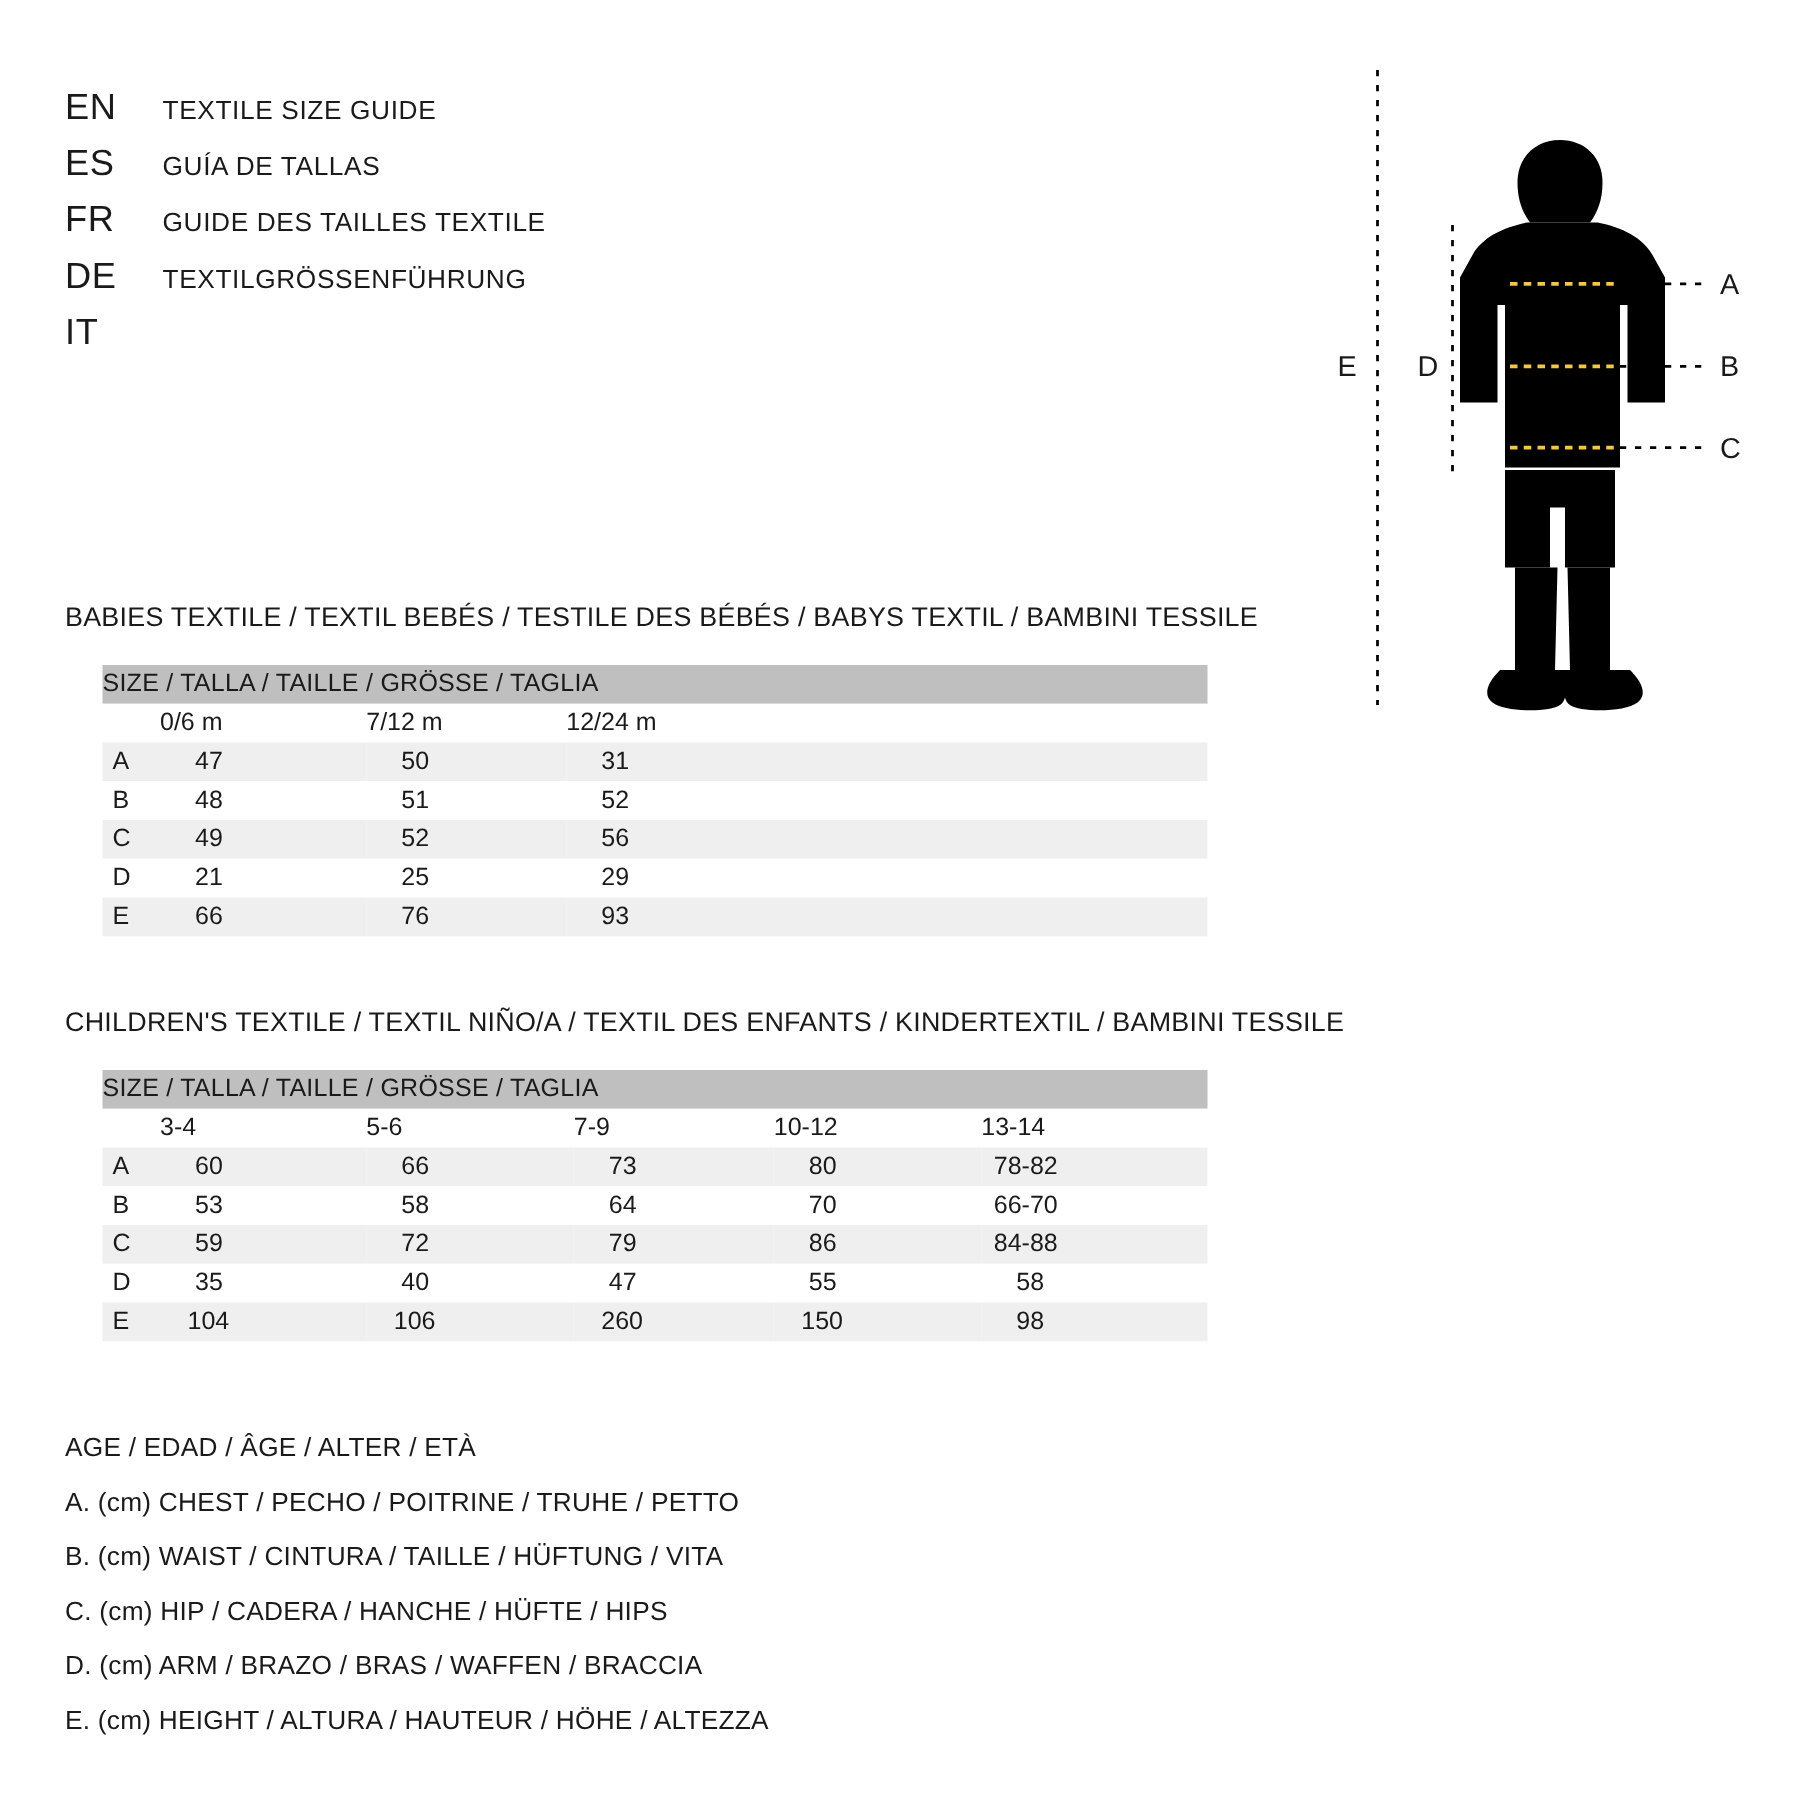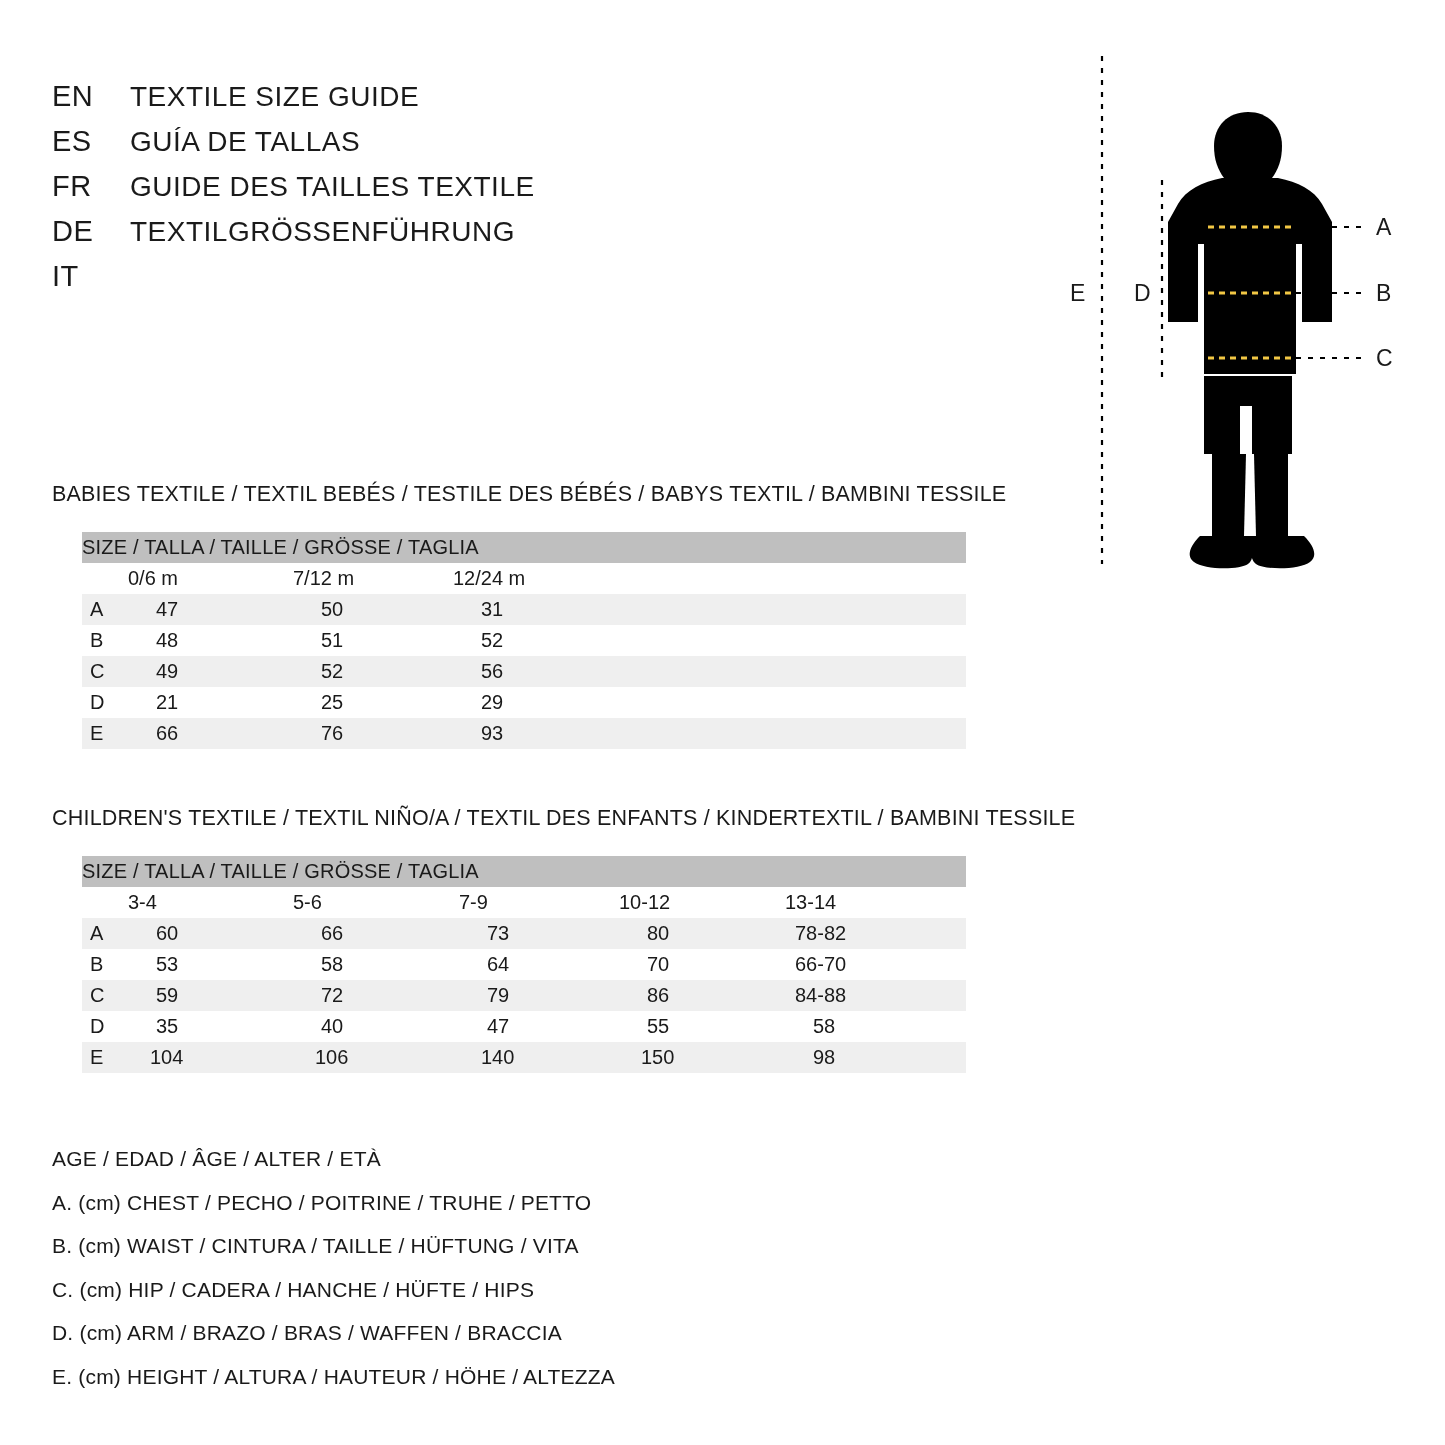--- a/index.html
+++ b/index.html
@@ -18,36 +18,36 @@
   .page {
     position: relative;
     width: 1445px;
     height: 1445px;
   }
 
   
   .titles {
     position: absolute;
     left: 52px;
-    top: 80px;
+    top: 70px;
     width: 620px;
   }
   .title-row {
     display: flex;
     align-items: baseline;
     height: 45px;
   }
   .title-lang {
     width: 78px;
     font-size: 29px;
     letter-spacing: 0.5px;
     color: #1a1a1a;
   }
   .title-text {
-    font-size: 28px;
+    font-size: 21px;
     letter-spacing: 0.5px;
     color: #1a1a1a;
   }
 
   
   .figure {
     position: absolute;
     left: 1040px;
     top: 50px;
     width: 380px;
@@ -292,21 +292,21 @@
         <td class="c-val" style="padding-left:28px">35</td>
         <td class="c-val" style="padding-left:28px">40</td>
         <td class="c-val" style="padding-left:28px">47</td>
         <td class="c-val" style="padding-left:28px">55</td>
         <td class="c-val" style="padding-left:28px">58</td>
       </tr>
       <tr class="data-row row-shaded">
         <td class="c-label">E</td>
         <td class="c-val" style="padding-left:22px">104</td>
         <td class="c-val" style="padding-left:22px">106</td>
-        <td class="c-val" style="padding-left:22px">140</td>
+        <td class="c-val" style="padding-left:22px">260</td>
         <td class="c-val" style="padding-left:22px">150</td>
         <td class="c-val" style="padding-left:28px">98</td>
       </tr>
     </tbody>
   </table>
 
   <div class="legend">
     <div class="legend-line">AGE / EDAD / ÂGE / ALTER / ETÀ</div>
     <div class="legend-line">A. (cm) CHEST / PECHO / POITRINE / TRUHE / PETTO</div>
     <div class="legend-line">B. (cm) WAIST / CINTURA / TAILLE / HÜFTUNG / VITA</div>

